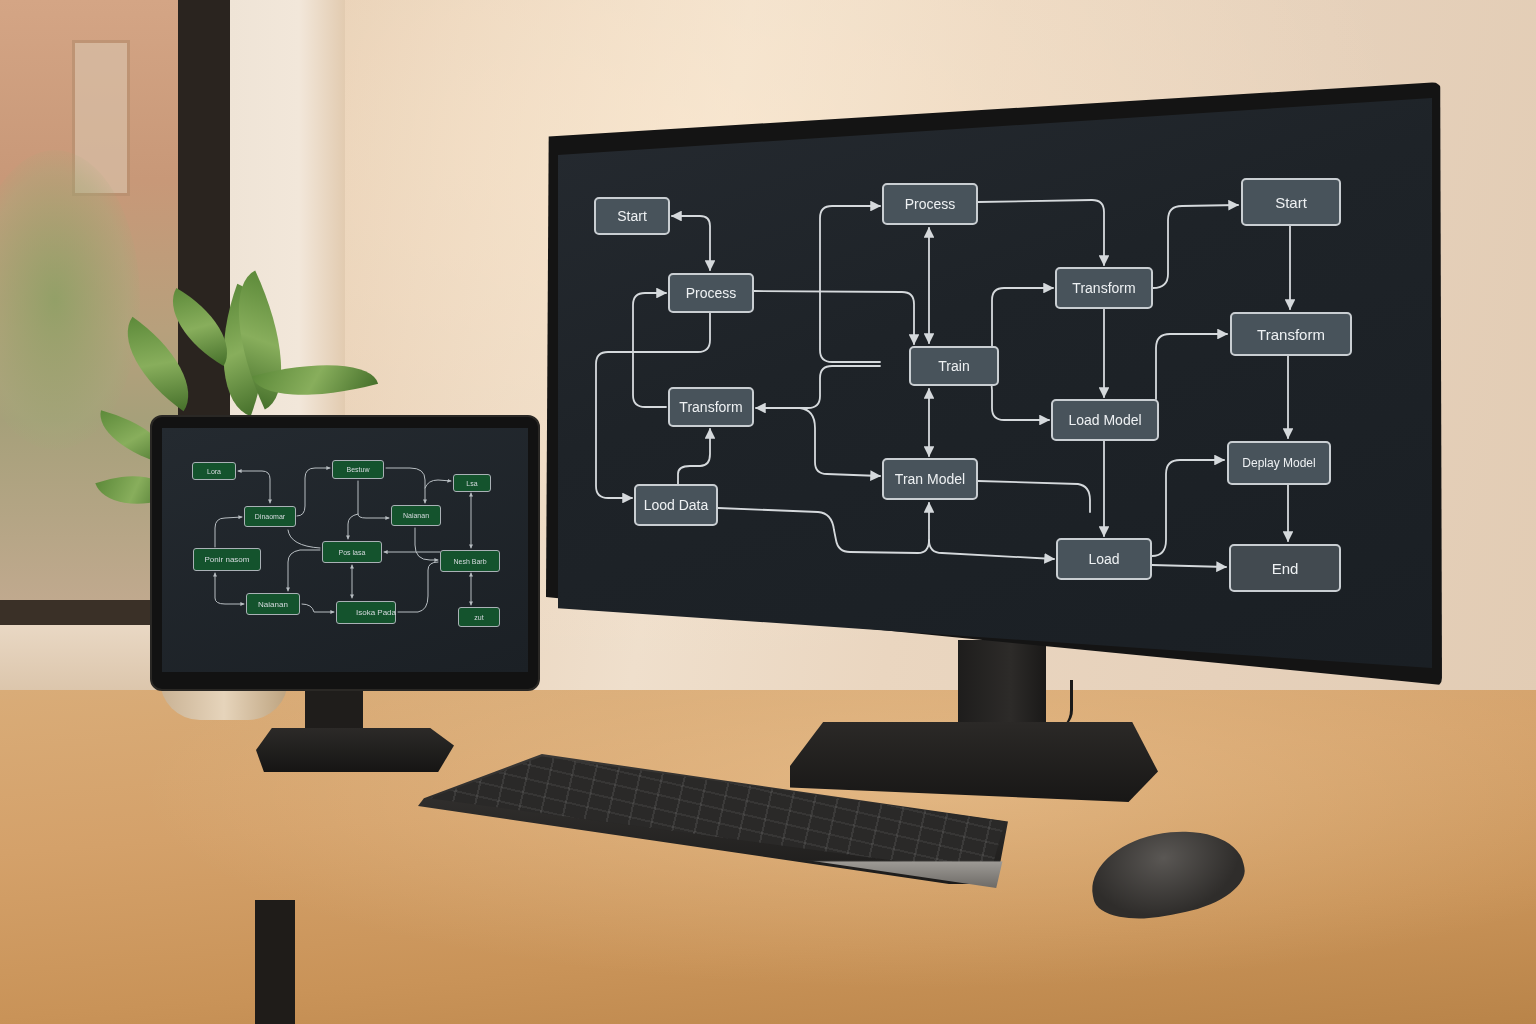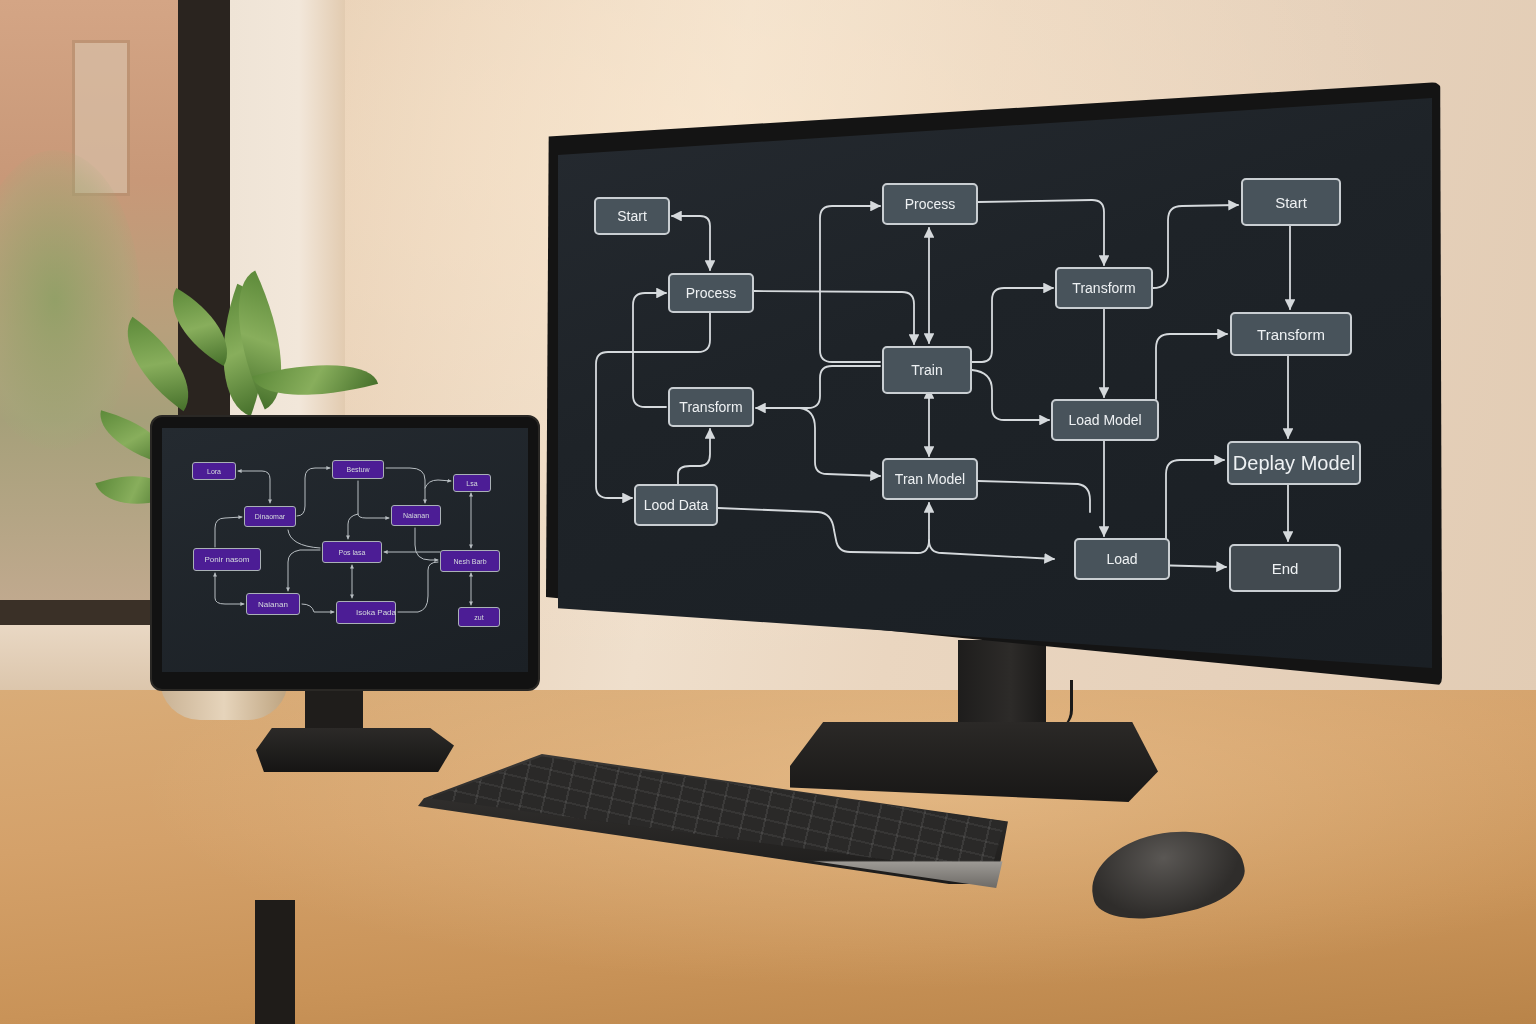--- a/index.html
+++ b/index.html
@@ -69,21 +69,21 @@
 
   
   .mouse { position:absolute; left:1090px; top:833px; width:154px; height:82px;
     background: radial-gradient(ellipse at 50% 30%, #5a5754, #2f2d2b 70%); border-radius: 50% 55% 45% 50% / 60% 60% 40% 40%;
     transform: rotate(-12deg); }
 
   
   .node { position:absolute; box-sizing:border-box; background:#48535b; border:2px solid #c9ced2; border-radius:5px;
     color:#eef1f3; font-family:"Liberation Sans", sans-serif; display:flex; align-items:center; justify-content:center; white-space:nowrap; }
   .node.main { font-size:14px; }
-  .node.small { font-size:7px; background:#4c1d95; border:1.5px solid #aab1b6; color:#d5dade; border-radius:3px;text-align:center; }
+  .node.small { font-size:7px; background:#14532d; border:1.5px solid #aab1b6; color:#d5dade; border-radius:3px;text-align:center; }
   svg.edges { position:absolute; left:0; top:0; width:1536px; height:1024px; overflow:visible; pointer-events:none; }
 </style>
 </head>
 <body>
 
 <div class="scene">
   <div class="wall"></div>
   <div class="wall-light"></div>
 
   <div class="window">
@@ -210,45 +210,45 @@
       </div>
     <div class="node main" style="left:668px;top:273px;width:86px;height:40px;">
         <span>Process</span>
       </div>
     <div class="node main" style="left:882px;top:183px;width:96px;height:42px;">
         <span>Process</span>
       </div>
     <div class="node main" style="left:668px;top:387px;width:86px;height:40px;">
         <span>Transform</span>
       </div>
-    <div class="node main" style="left:882px;top:346px;width:90px;height:48px;">
+    <div class="node main" style="left:909px;top:346px;width:90px;height:40px;">
         <span>Train</span>
       </div>
     <div class="node main" style="left:882px;top:458px;width:96px;height:42px;">
         <span>Tran Model</span>
       </div>
     <div class="node main" style="left:634px;top:484px;width:84px;height:42px;text-align:right;">
         <span>Lood Data</span>
       </div>
     <div class="node main" style="left:1055px;top:267px;width:98px;height:42px;">
         <span>Transform</span>
       </div>
     <div class="node main" style="left:1051px;top:399px;width:108px;height:42px;">
         <span>Load Model</span>
       </div>
-    <div class="node main" style="left:1056px;top:538px;width:96px;height:42px;margin-left:18px;">
+    <div class="node main" style="left:1056px;top:538px;width:96px;height:42px;">
         <span>Load</span>
       </div>
     <div class="node main" style="left:1241px;top:178px;width:100px;height:48px;font-size:15px;">
         <span>Start</span>
       </div>
     <div class="node main" style="left:1230px;top:312px;width:122px;height:44px;font-size:15px;">
         <span>Transform</span>
       </div>
-    <div class="node main" style="left:1227px;top:441px;width:134px;height:44px;font-size:20px;">
+    <div class="node main" style="left:1227px;top:441px;width:104px;height:44px;font-size:12px;">
         <span>Deplay Model</span>
       </div>
     <div class="node main" style="left:1229px;top:544px;width:112px;height:48px;font-size:15px;background:#424a50;">
         <span>End</span>
       </div>
   </div>
 
   <div>
     <div class="node small" style="left:192px;top:462px;width:44px;height:18px;">
         <span>Lora</span>

